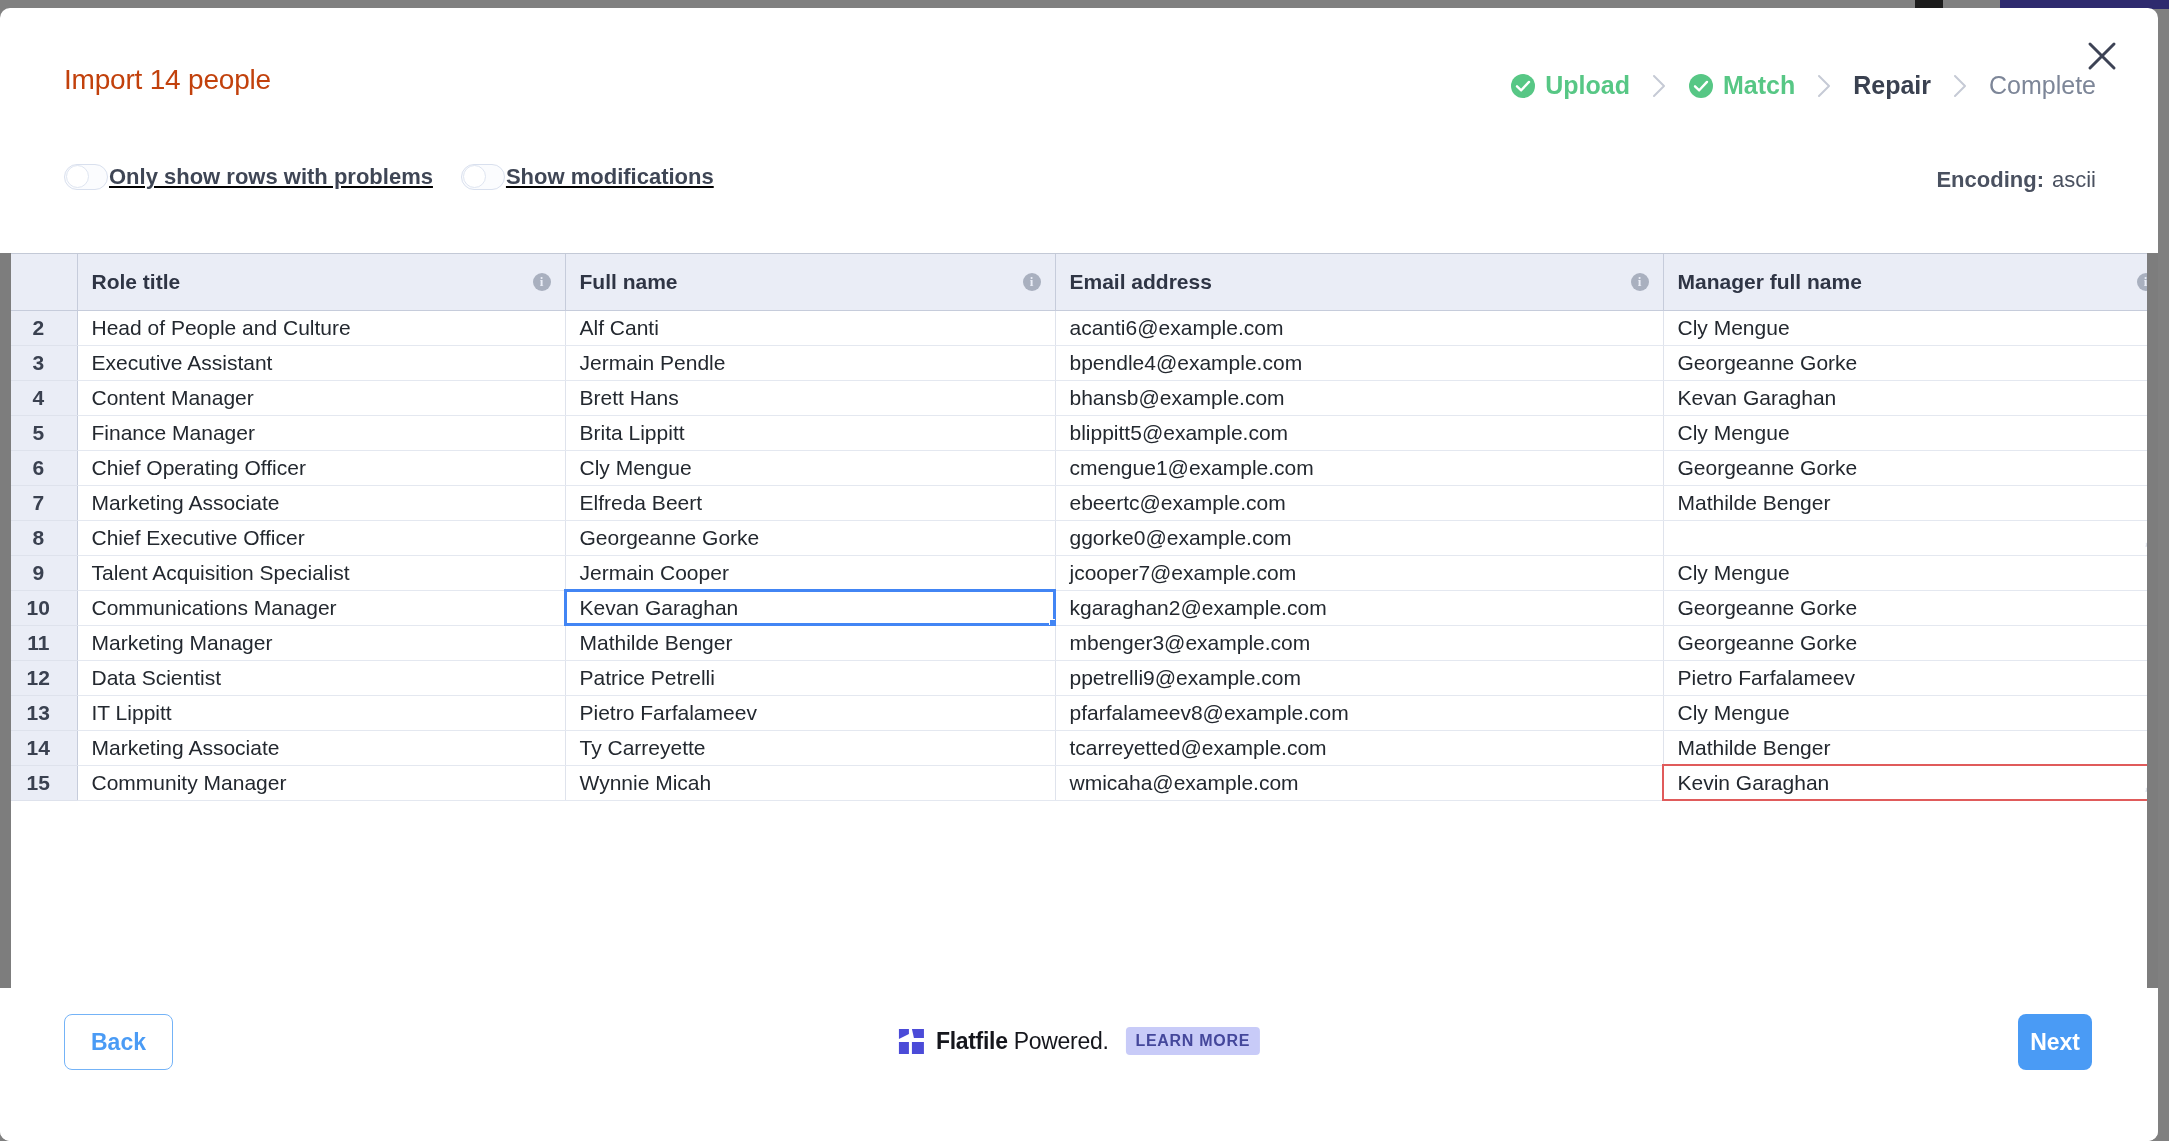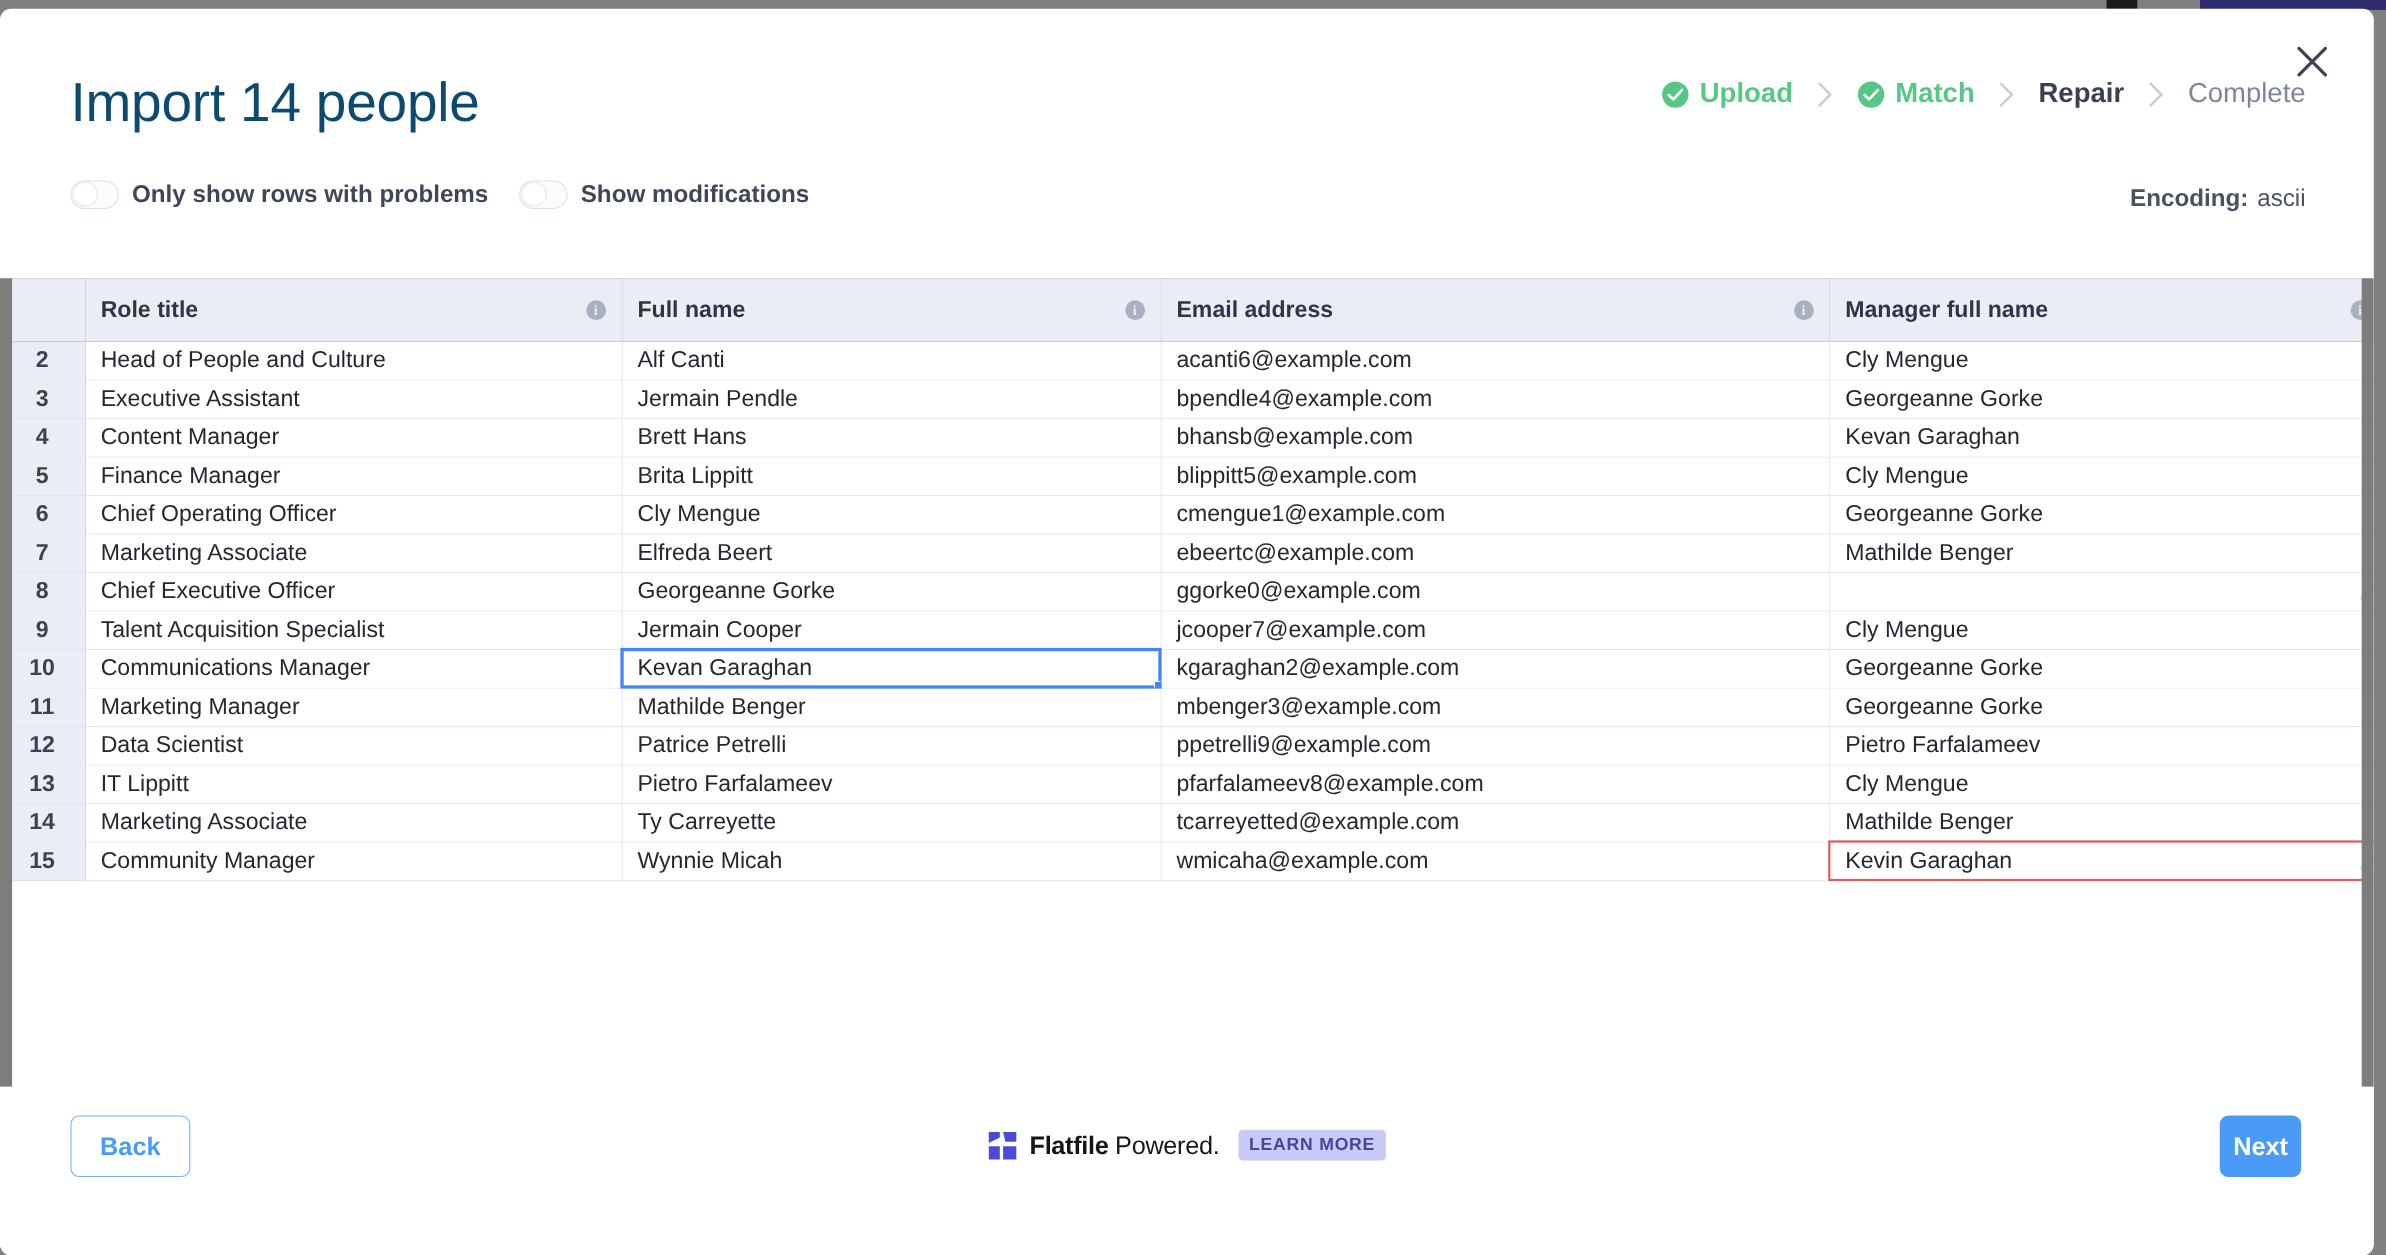--- a/index.html
+++ b/index.html
@@ -49,23 +49,23 @@
 
   
   .header {
     position: relative;
     height: 156px;
   }
   .page-title {
     position: absolute;
     left: 64px;
     top: 56px;
-    font-size: 50px;
+    font-size: 28px;
     font-weight: 400;
-    color: #0c4a6e;
+    color: #c2410c;
     letter-spacing: -0.2px;
   }
   .close-btn {
     position: absolute;
     right: 32px;
     top: 24px;
     width: 48px;
     height: 48px;
     display: flex;
     align-items: center;
@@ -114,22 +114,23 @@
     position: absolute;
     left: 64px;
     top: 0;
     display: flex;
     align-items: center;
     gap: 28px;
   }
   .toggle-item {
     display: flex;
     align-items: flex-start;
-    gap: 12px;
-    cursor: pointer;
+    gap: 1px;
+    cursor: pointer;
+    text-decoration: underline;
   }
   .toggle {
     width: 44px;
     height: 26px;
     border-radius: 13px;
     border: 1.5px solid #d9e0ee;
     background: #fbfcfe;
     position: relative;
     flex: 0 0 auto;
   }

